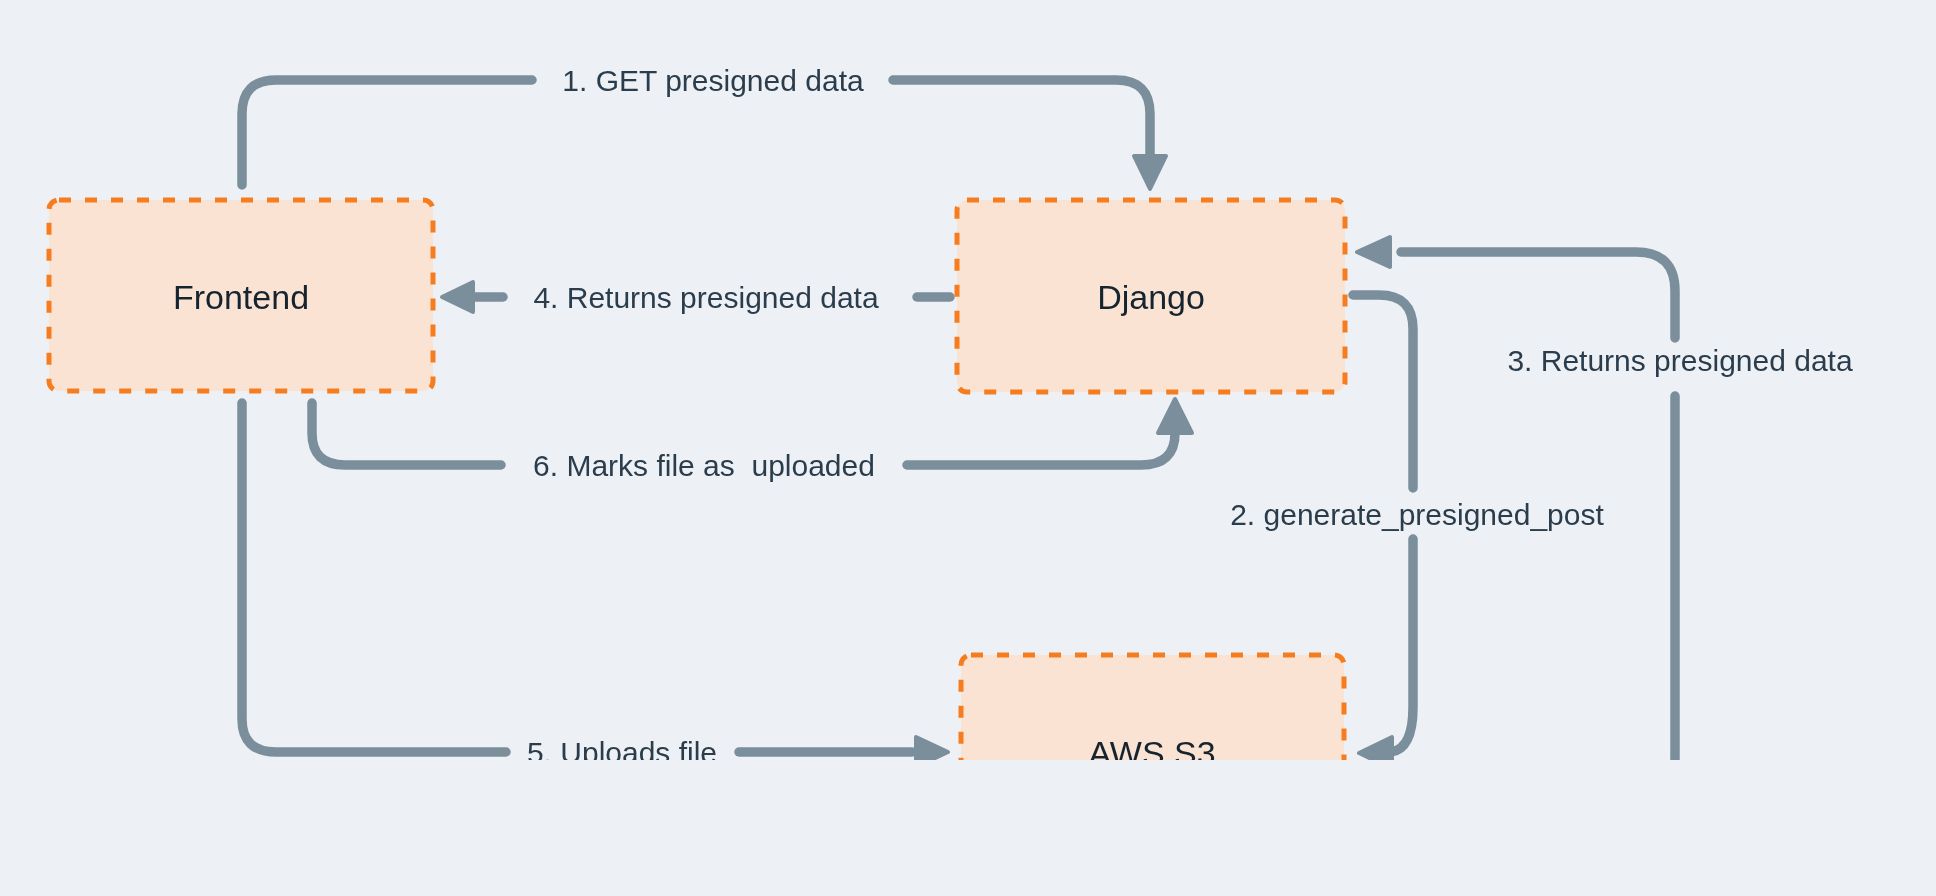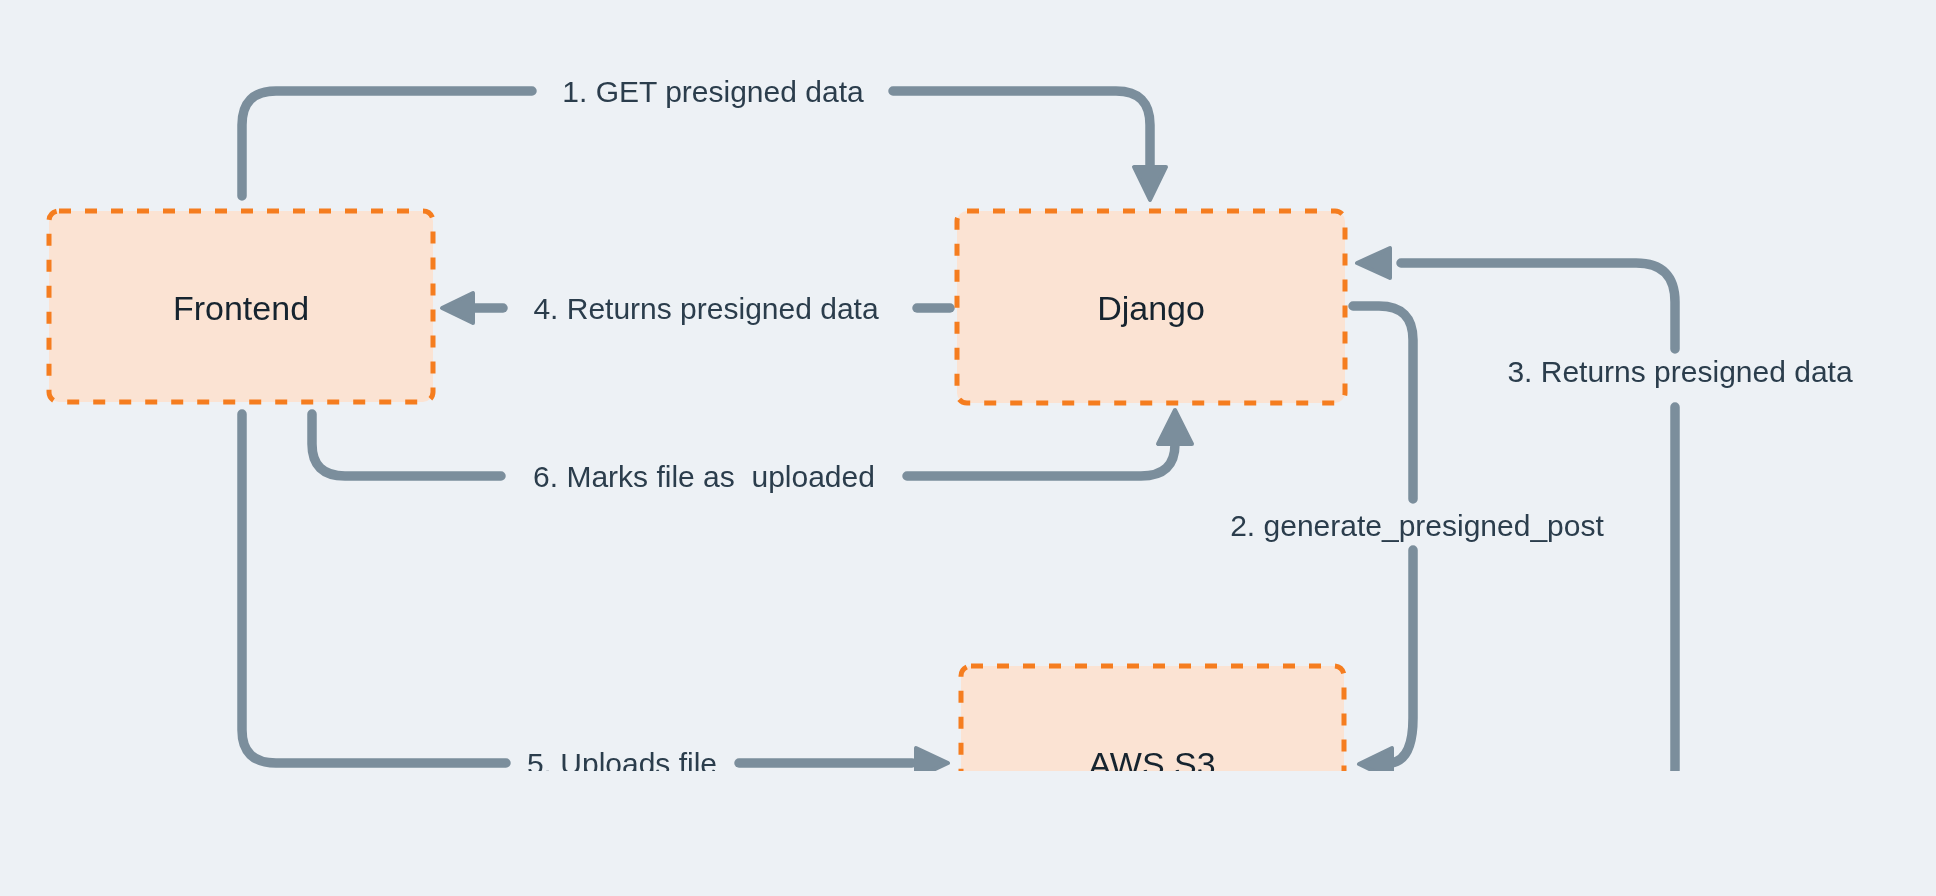--- a/index.html
+++ b/index.html
@@ -6,21 +6,20 @@
     margin: 0;
     padding: 0;
     background: #edf1f5;
   }
   .stage {
     position: relative;
     width: 1936px;
     height: 760px;
     background: #edf1f5;
     overflow: hidden;
-    margin-top: 11px;
   }
   svg.diagram {
     display: block;
     font-family: "Liberation Sans", "DejaVu Sans", sans-serif;
   }
   .node-rect {
     fill: #fbe3d3;
     stroke: #f57d1f;
     stroke-width: 5;
     stroke-dasharray: 12 14;

